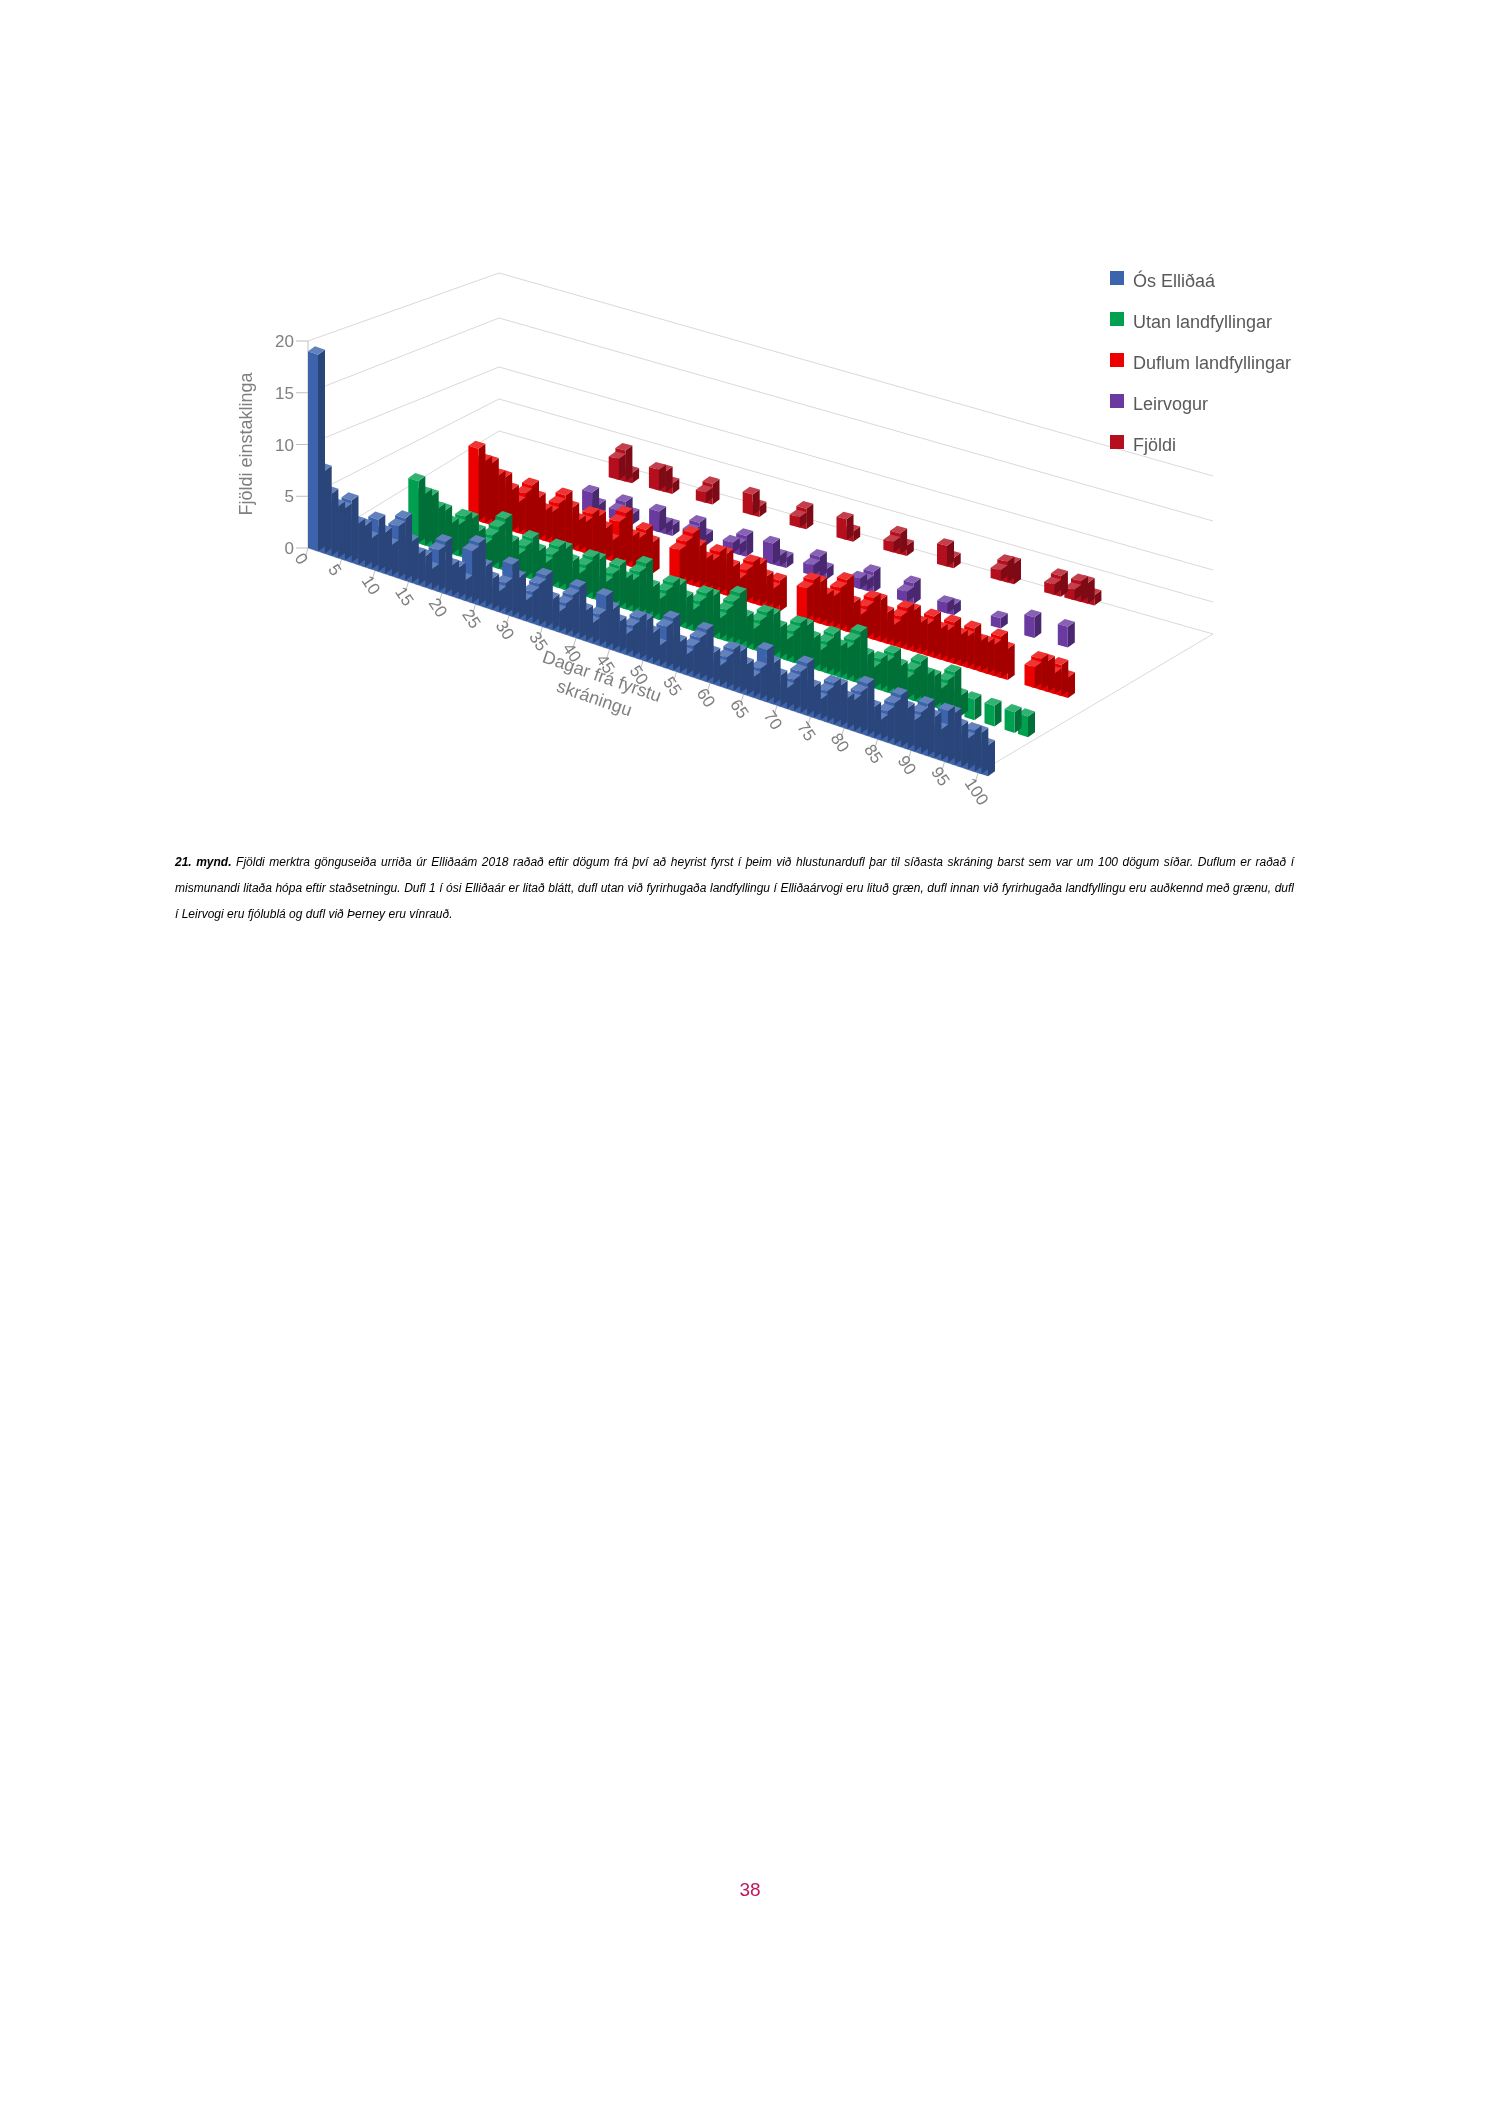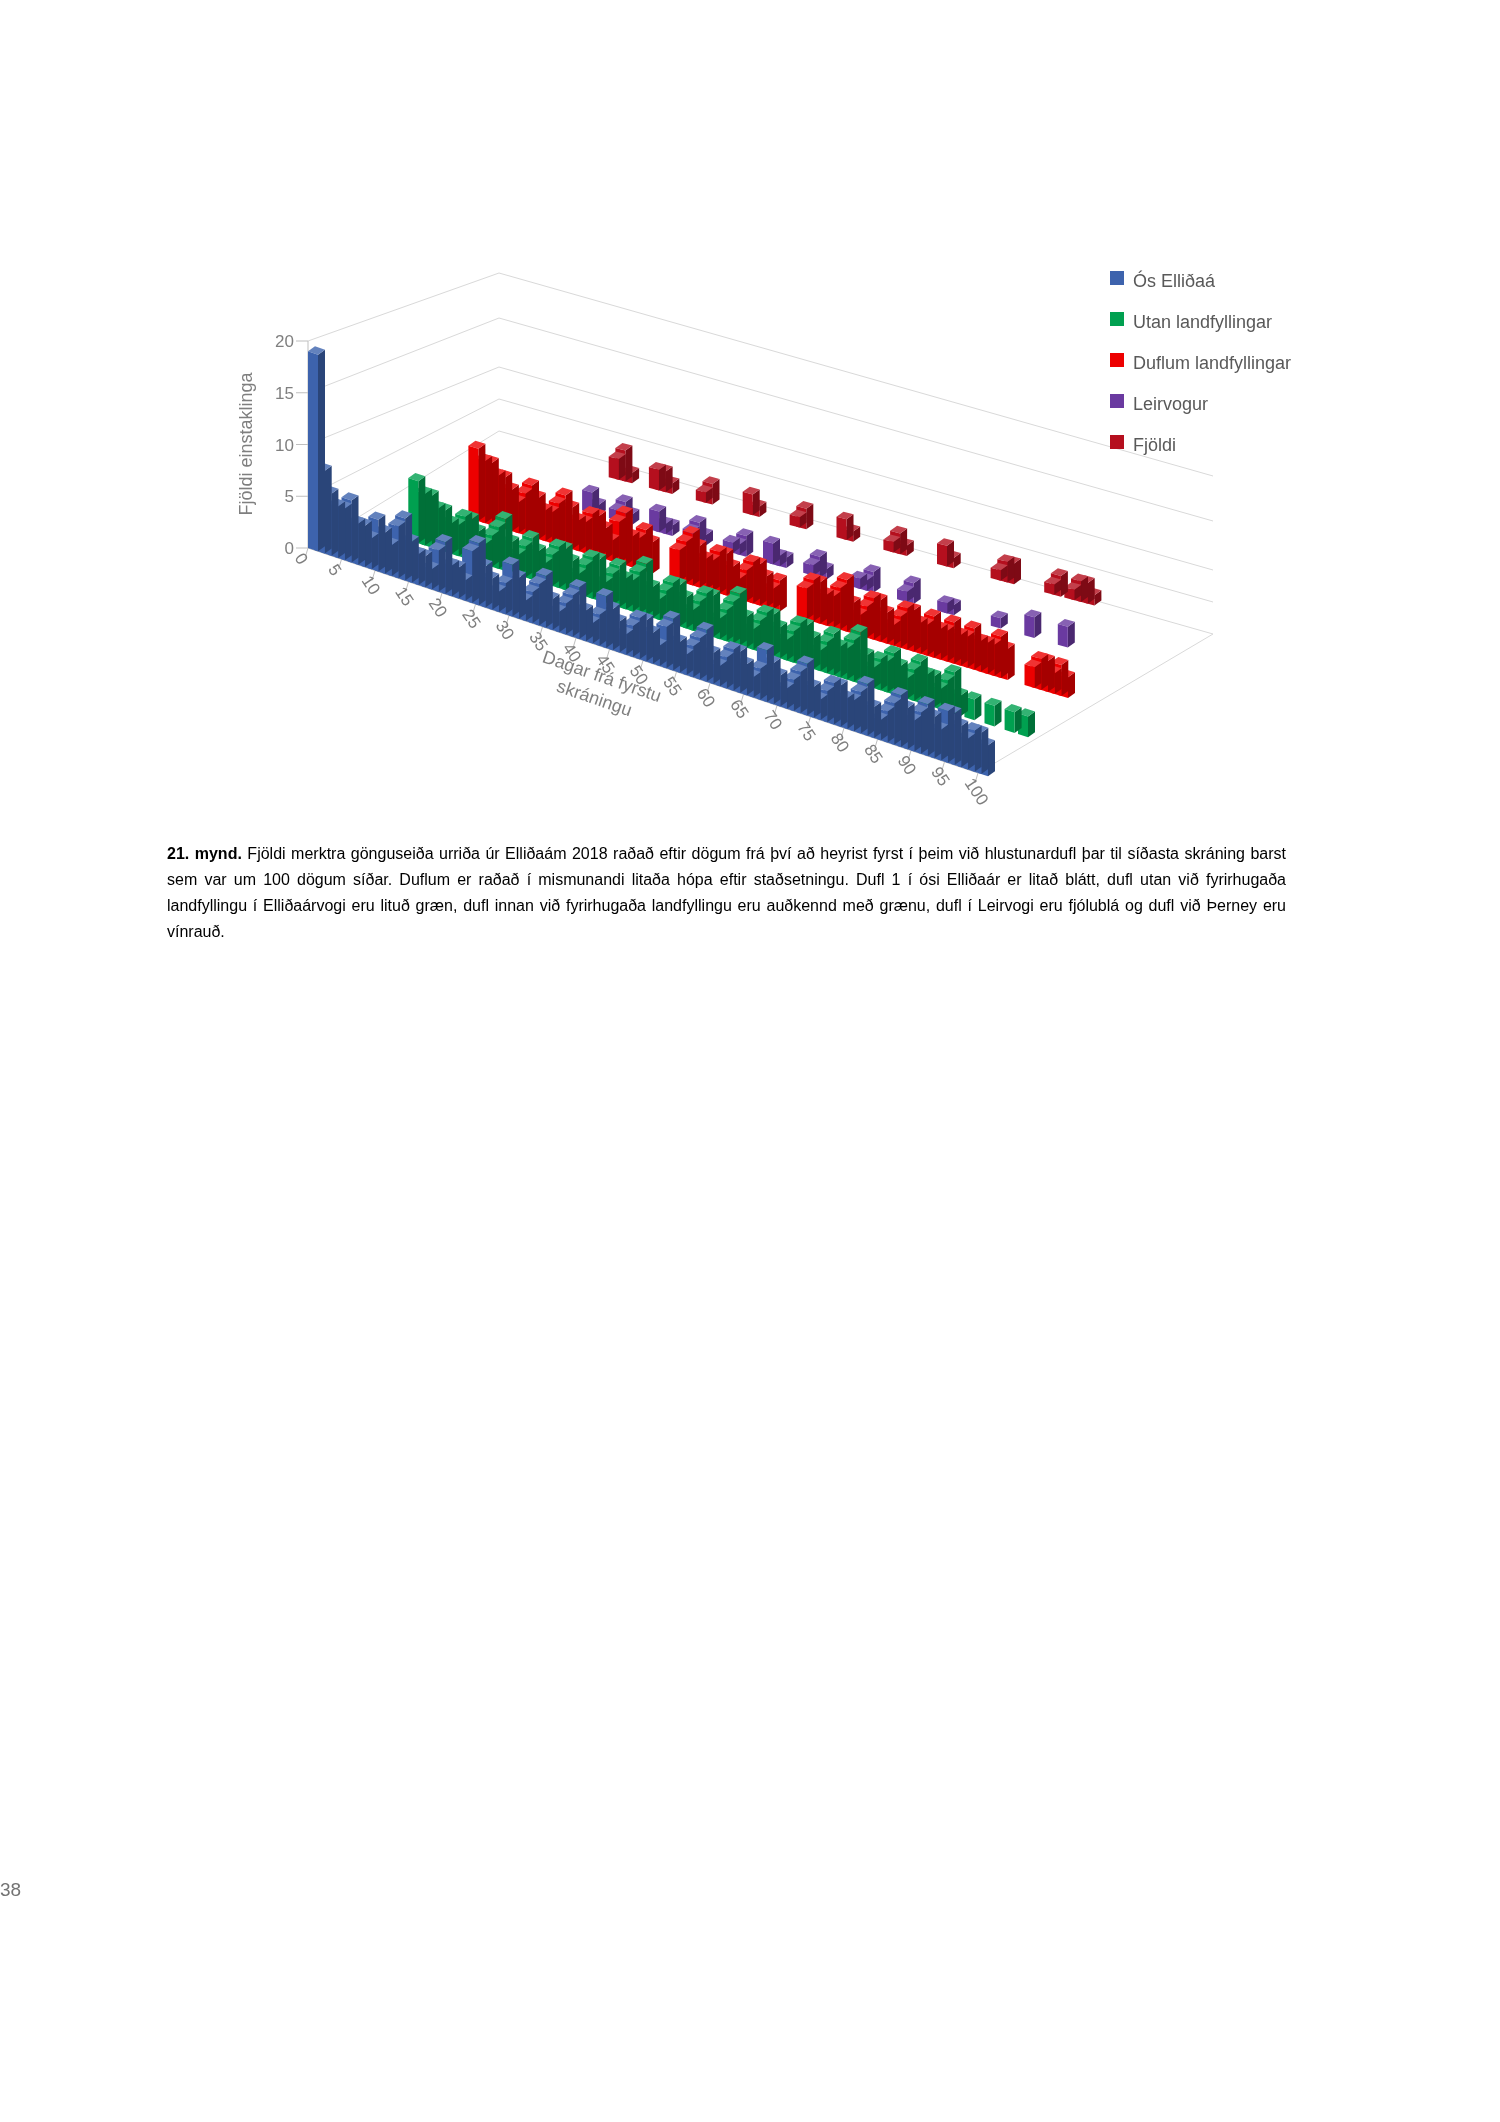--- a/index.html
+++ b/index.html
@@ -4,25 +4,25 @@
 <style>
   html,body{margin:0;padding:0;background:#ffffff;}
   body{width:1500px;height:2122px;font-family:"Liberation Sans",sans-serif;}
   .page{position:relative;width:1500px;height:2122px;background:#fff;overflow:hidden;}
   #chart3d{position:absolute;left:0;top:0;}
   #chart3d text{font-family:"Liberation Sans",sans-serif;}
   .legend{position:absolute;left:1110px;top:271px;}
   .legend-item{display:flex;align-items:flex-start;height:22px;margin-bottom:19px;}
   .swatch{width:14px;height:14px;display:inline-block;margin-right:9px;flex:0 0 auto;}
   .legend-label{font-size:18px;color:#595959;white-space:nowrap;}
-  .caption{position:absolute;left:167px;top:841px;width:1119px;margin:0;
-           font-size:16px;line-height:26px;text-align:justify;color:#000;}
+  .caption{position:absolute;left:167px;top:841px;width:1119px;margin:8px;
+           font-size:12px;line-height:26px;text-align:justify;color:#000;font-style:italic;}
   .cap-label{font-weight:bold;}
-  .page-number{position:absolute;left:0;top:1879px;width:100%;
-               font-size:19px;color:#737373;}
+  .page-number{position:absolute;left:0;top:1879px;width:100%;text-align:center;
+               font-size:19px;color:#be185d;}
 </style>
 </head>
 <body>
 
 <div class="page">
 
   <svg id="chart3d" width="1500" height="860" viewBox="0 0 1500 860">
       <path d="M 308 548 L 499 431 L 1213 634" fill="none" stroke="#D9D9D9" stroke-width="1"></path>
       <path d="M 308 496.25 L 499 399 L 1213 602" fill="none" stroke="#D9D9D9" stroke-width="1"></path>
       <path d="M 308 444.5 L 499 367 L 1213 570" fill="none" stroke="#D9D9D9" stroke-width="1"></path>

